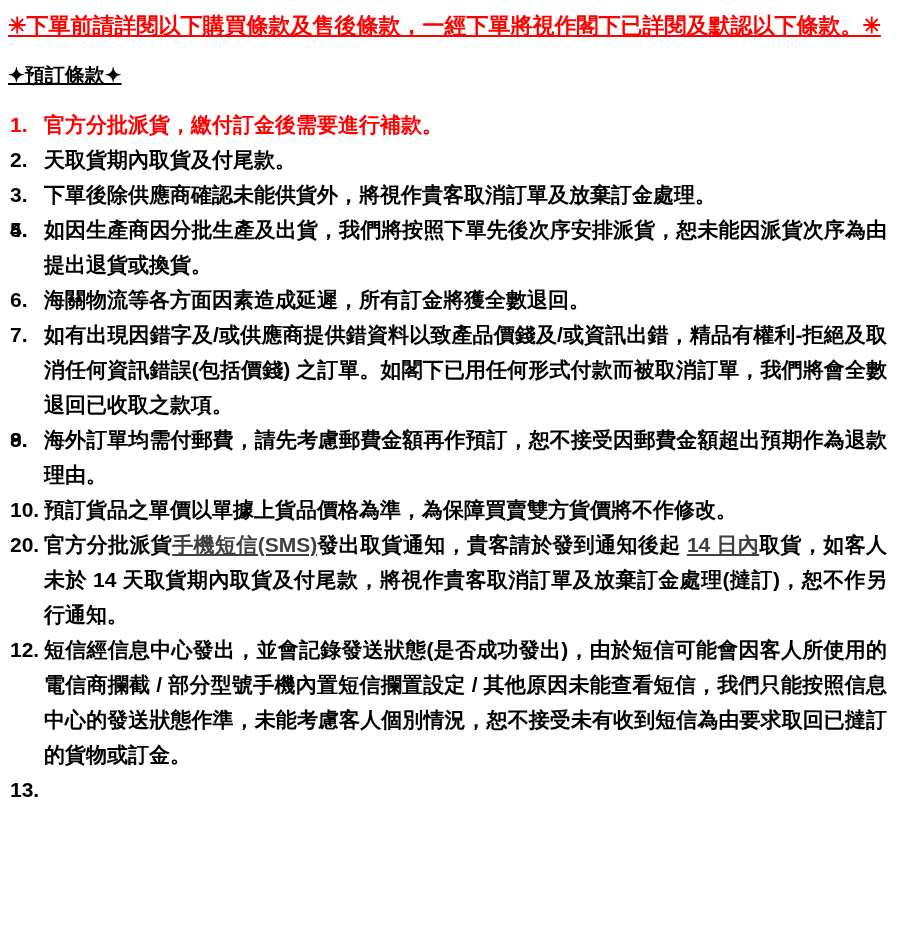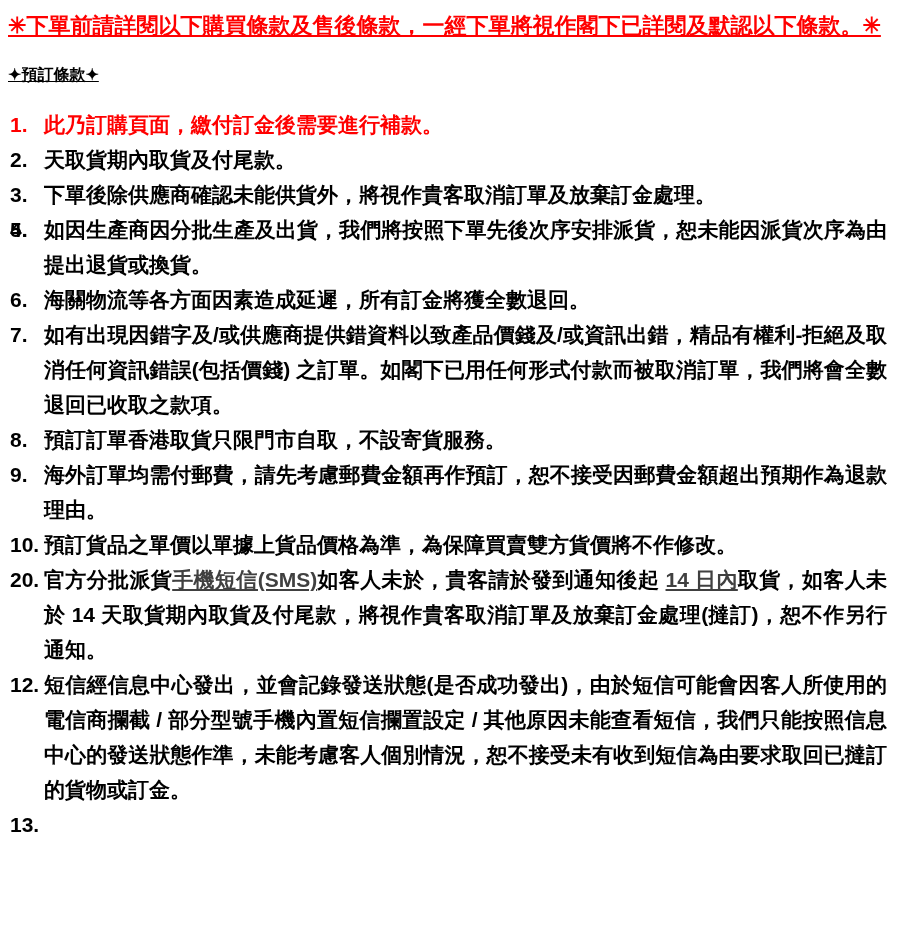--- a/index.html
+++ b/index.html
@@ -20,21 +20,21 @@
   .doc-header {
     color: #ff0000;
     font-size: 22px;
     line-height: 28px;
     text-decoration: underline;
     margin: 0 8px 22px 0;
     white-space: nowrap;
   }
   .section-title {
     color: #000000;
-    font-size: 16px;
+    font-size: 20px;
     line-height: 26px;
     text-decoration: underline;
     display: inline-block;
     margin: 0 0 19px 0;
   }
   .terms-list {
     margin: 0;
     padding: 0;
     list-style: none;
   }
@@ -63,29 +63,29 @@
 <body>
 
 <div class="doc">
   <div class="doc-header">✳下單前請詳閱以下購買條款及售後條款，一經下單將視作閣下已詳閱及默認以下條款。✳</div>
 
   <div>
     <span class="section-title">✦預訂條款✦</span>
   </div>
 
   <div class="terms-list" id="terms-list">
-      <div class="term"><span class="term-num run-red">1.</span><span class="term-text"><span class="run-red">此乃訂購頁面，繳付訂金後需要進行補款。</span></span></div>
+      <div class="term"><span class="term-num run-red">1.</span><span class="term-text"><span class="run-red">官方分批派貨，繳付訂金後需要進行補款。</span></span></div>
       <div class="term"><span class="term-num run-normal">2.</span><span class="term-text"><span class="run-normal">天取貨期內取貨及付尾款。</span></span></div>
       <div class="term"><span class="term-num run-normal">3.</span><span class="term-text"><span class="run-normal">下單後除供應商確認未能供貨外，將視作貴客取消訂單及放棄訂金處理。</span></span></div>
       <div class="term"><span class="term-num run-normal">4.</span></div>
       <div class="term"><span class="term-num run-normal">5.</span><span class="term-text"><span class="run-normal">如因生產商因分批生產及出貨，我們將按照下單先後次序安排派貨，恕未能因派貨次序為由提出退貨或換貨。</span></span></div>
       <div class="term"><span class="term-num run-normal">6.</span><span class="term-text"><span class="run-normal">海關物流等各方面因素造成延遲，所有訂金將獲全數退回。</span></span></div>
       <div class="term"><span class="term-num run-normal">7.</span><span class="term-text"><span class="run-normal">如有出現因錯字及/或供應商提供錯資料以致產品價錢及/或資訊出錯，精品有權利-拒絕及取消任何資訊錯誤(包括價錢) 之訂單。如閣下已用任何形式付款而被取消訂單，我們將會全數退回已收取之款項。</span></span></div>
-      <div class="term"><span class="term-num run-normal">8.</span><span class="term-text"><span class="run-normal">預訂訂單香港取貨只限門市自取，不設寄貨服務。</span></span></div>
+      <div class="term"><span class="term-num run-normal">8.</span></div>
       <div class="term"><span class="term-num run-normal">9.</span><span class="term-text"><span class="run-normal">海外訂單均需付郵費，請先考慮郵費金額再作預訂，恕不接受因郵費金額超出預期作為退款理由。</span></span></div>
       <div class="term"><span class="term-num run-normal">10.</span><span class="term-text"><span class="run-normal">預訂貨品之單價以單據上貨品價格為準，為保障買賣雙方貨價將不作修改。</span></span></div>
-      <div class="term"><span class="term-num run-normal">20.</span><span class="term-text"><span class="run-normal">官方分批派貨</span><span class="run-red-underline">手機短信(SMS)</span><span class="run-normal">如客人未於，貴客請於發到通知後起 </span><span class="run-red-underline">14 日內</span><span class="run-normal">取貨，如客人未於 14 天取貨期內取貨及付尾款，將視作貴客取消訂單及放棄訂金處理(撻訂)，恕不作另行通知。</span></span></div>
+      <div class="term"><span class="term-num run-normal">20.</span><span class="term-text"><span class="run-normal">官方分批派貨</span><span class="run-red-underline">手機短信(SMS)</span><span class="run-normal">發出取貨通知，貴客請於發到通知後起 </span><span class="run-red-underline">14 日內</span><span class="run-normal">取貨，如客人未於 14 天取貨期內取貨及付尾款，將視作貴客取消訂單及放棄訂金處理(撻訂)，恕不作另行通知。</span></span></div>
       <div class="term"><span class="term-num run-normal">12.</span><span class="term-text"><span class="run-normal">短信經信息中心發出，並會記錄發送狀態(是否成功發出)，由於短信可能會因客人所使用的電信商攔截 / 部分型號手機內置短信攔置設定 / 其他原因未能查看短信，我們只能按照信息中心的發送狀態作準，未能考慮客人個別情況，恕不接受未有收到短信為由要求取回已撻訂的貨物或訂金。</span></span></div>
       <div class="term">
         <span class="term-num run-normal">13.</span>
       </div>
     </div>
 </div>
 
 </body></html>

